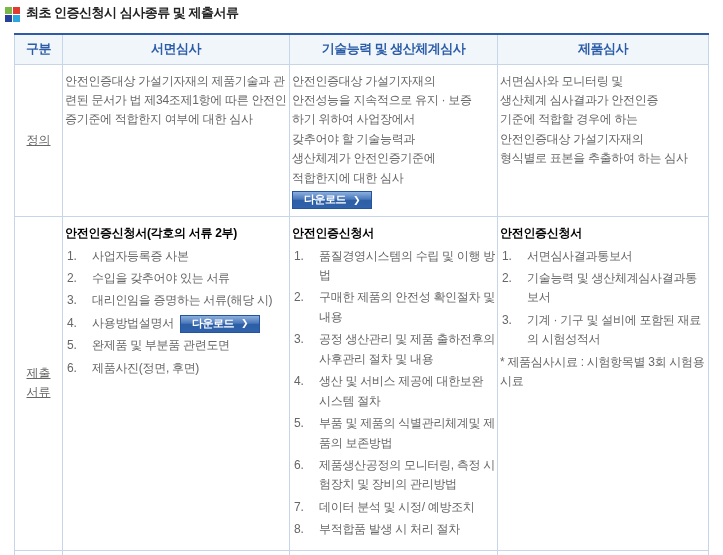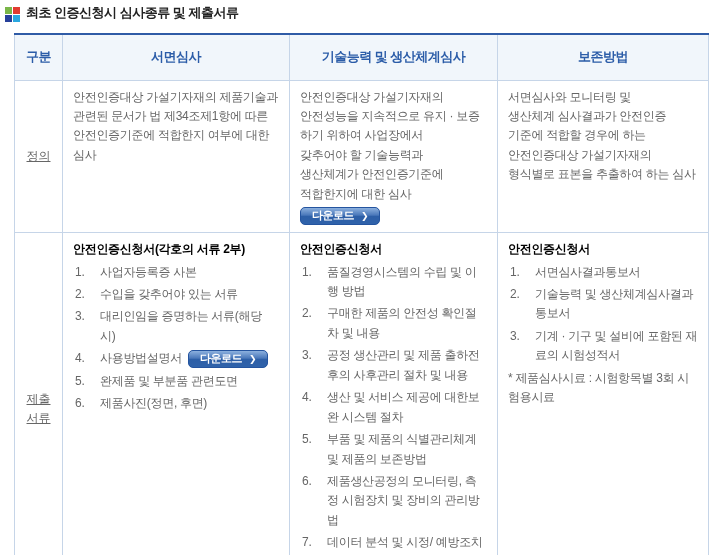--- a/index.html
+++ b/index.html
@@ -38,41 +38,41 @@
     table-layout: fixed;
     border-top: 2px solid #2f5ba6;
     border-bottom: 2px solid #b9cbe0;
     font-size: 12px;
   }
   .review-table th, .review-table td {
     border: 1px solid #c6d5e8;
     border-top: none;
   }
   .review-table thead th {
-    height: 46px;
+    height: 30px;
     background: #f1f6fb;
     color: #2b5ca8;
     font-size: 13px;
     font-weight: bold;
     text-align: center;
     vertical-align: middle;
     letter-spacing: -0.5px;
   }
   .row-label {
     text-align: center;
     vertical-align: middle;
     font-weight: normal;
     color: #666;
     white-space: pre-line;
     line-height: 1.6;
     text-decoration: underline;
   }
   .cell {
     vertical-align: top;
-    padding: 7px 10px;
+    padding: 7px 2px;
     line-height: 1.62;
     letter-spacing: -0.3px;
   }
   .prewrap { white-space: pre-line; word-break: break-all; }
   tr.row-definition { height: 139px; }
   tr.row-documents  { height: 296px; }
   tr.row-deadline   { height: 46px; }
   tr.row-deadline td {
     text-align: center; vertical-align: middle; color: #666;
   }
@@ -99,21 +99,21 @@
   }
   .cell-note { margin-top: 1px; word-break: break-all; }
   .dl-btn {
     display: inline-flex;
     align-items: center;
     gap: 7px;
     height: 18px;
     padding: 0 11px 1px 11px;
     background: linear-gradient(to bottom, #8cb0de 0%, #4a78ba 45%, #2d5fa7 52%, #2f62aa 100%);
     border: 1px solid #24549f;
-    border-radius: 5px;
+    border-radius: 0;
     color: #fff;
     font-weight: bold;
     font-size: 11px;
     letter-spacing: -0.5px;
     cursor: pointer;
     font-family: "Liberation Sans", "DejaVu Sans", sans-serif;
     vertical-align: middle;
   }
   .dl-btn .arrow { font-size: 9px; font-weight: bold; }
   .dl-btn.standalone { margin-top: 3px; }
@@ -137,21 +137,21 @@
     <col style="width:48px">
     <col style="width:227px">
     <col style="width:208px">
     <col style="width:211px">
   </colgroup>
   <thead>
     <tr>
       <th>구분</th>
       <th>서면심사</th>
       <th>기술능력 및 생산체계심사</th>
-      <th>보존방법</th>
+      <th>제품심사</th>
     </tr>
   </thead>
   <tbody>
     <tr class="row-definition">
       <th class="row-label">정의</th>
       <td class="cell prewrap">안전인증대상 가설기자재의 제품기술과 관련된 문서가 법 제34조제1항에 따른 안전인증기준에 적합한지 여부에 대한 심사</td>
       <td class="cell">
         <div class="prewrap">안전인증대상 가설기자재의
 안전성능을 지속적으로 유지 · 보증
 하기 위하여 사업장에서

